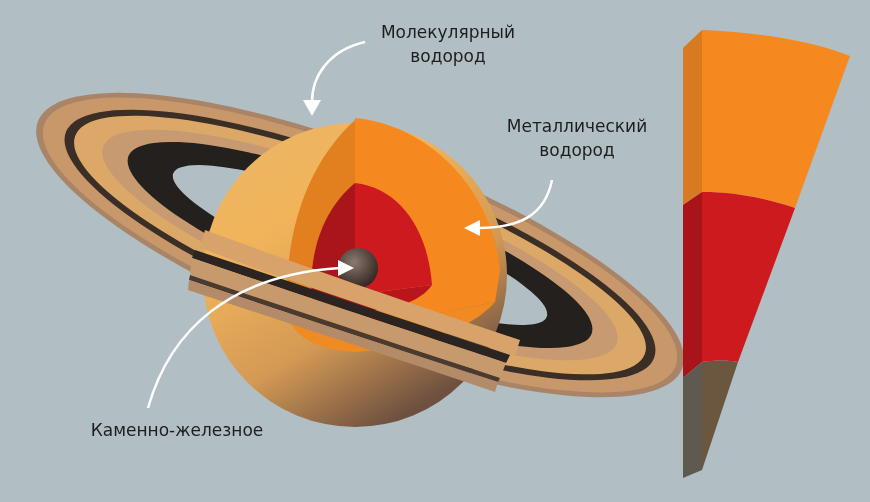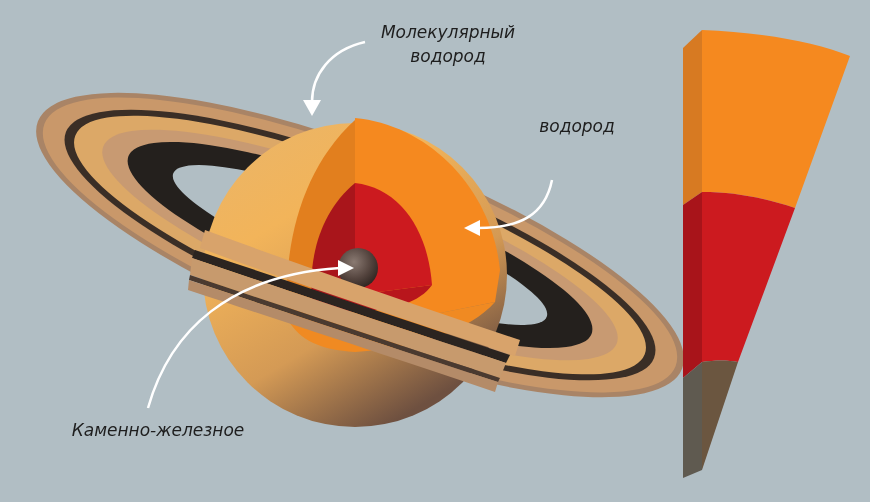--- a/index.html
+++ b/index.html
@@ -1,31 +1,30 @@
 <!DOCTYPE html>
 <html><head>
 <meta charset="utf-8">
 <style>
   html, body { margin: 0; padding: 0; }
   body { width: 870px; height: 502px; overflow: hidden; background: #b1bec4; position: relative; }
   #stage { position: absolute; left: 0; top: 0; width: 870px; height: 502px; }
   .label {
     position: absolute;
     font-family: "DejaVu Sans", sans-serif;
-    font-style: italic;
     font-size: 17px;
     line-height: 24px;
     color: #1e1e1e;
     text-align: center;
     white-space: nowrap;
   }
   .label span { display: block; }
   #lbl-molecular { left: 368px; top: 20px; width: 160px; }
   #lbl-metallic { left: 492px; top: 114px; width: 170px; }
-  #lbl-core { left: 48px; top: 418px; width: 220px; }
+  #lbl-core { left: 67px; top: 418px; width: 220px; }
 </style>
 </head>
 <body>
 
 <svg id="stage" width="870" height="502" viewBox="0 0 870 502">
   <defs>
     <linearGradient id="gPlanet" x1="0" y1="0" x2="0.6" y2="1">
       <stop offset="0" stop-color="#e9b56a"></stop>
       <stop offset="0.35" stop-color="#f2b45a"></stop>
       <stop offset="0.7" stop-color="#d49a55"></stop>
@@ -99,17 +98,18 @@
     <path d="M683 378 L702 362 L702 470 L683 478 Z" fill="#5f5a50"></path>
     <path d="M702 362 C715 360 728 360 738 362 L702 470 Z" fill="#6b5640"></path>
   </g>
 </svg>
 
 <div class="label" id="lbl-molecular">
   <span>Молекулярный</span>
   <span>водород</span>
 </div>
 <div class="label" id="lbl-metallic">
+  <span>Металлический</span>
   <span>водород</span>
 </div>
 <div class="label" id="lbl-core">
   <span>Каменно-железное</span>
 </div>
 
 </body></html>

